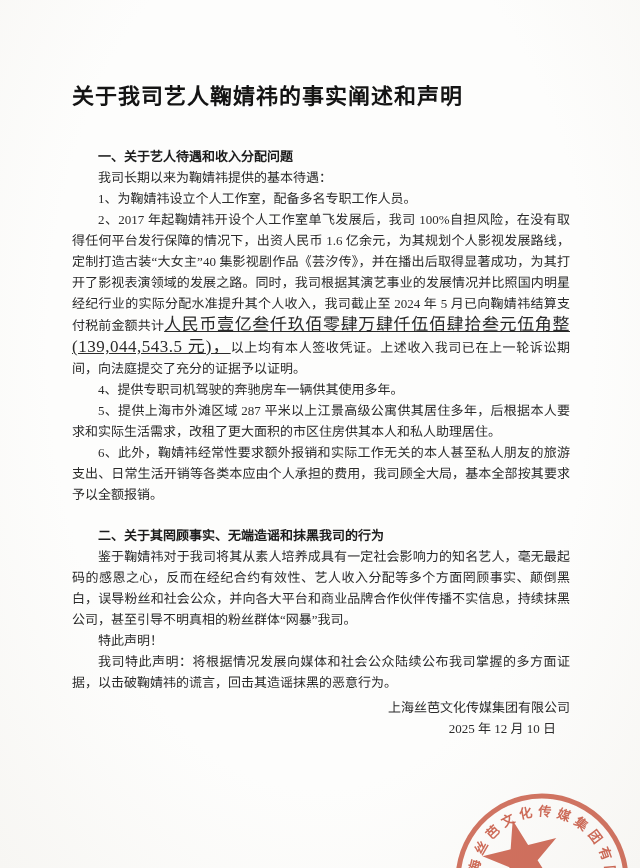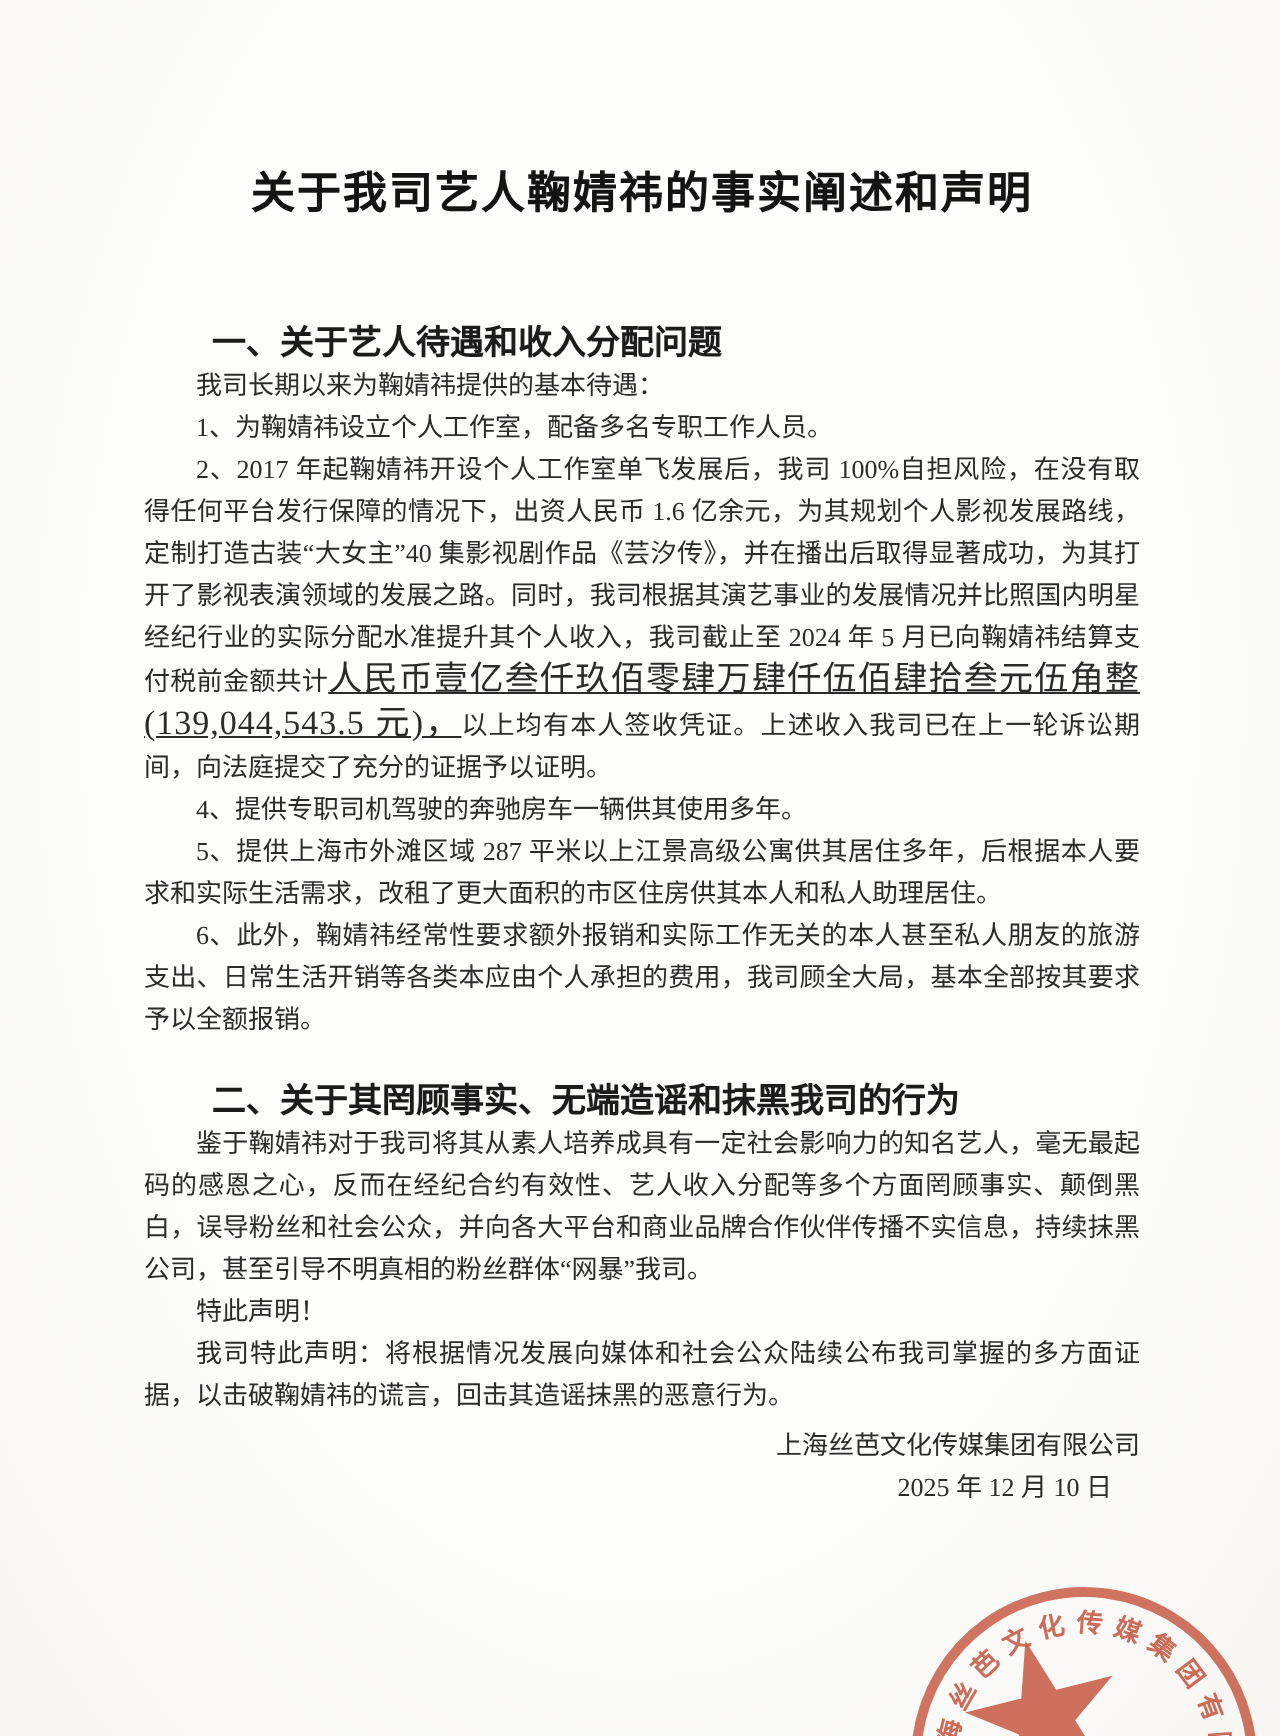--- a/index.html
+++ b/index.html
@@ -17,36 +17,36 @@
     overflow: hidden;
     font-family: "Liberation Serif", "DejaVu Serif", serif;
     color: #2b2b2b;
     box-sizing: border-box;
     padding: 78px 70px 0 72px;
   }
   .title {
     font-size: 22px;
     font-weight: bold;
     color: #141414;
-    text-align: center;
-    margin: 0 0 51px 0;
+    text-align: left;
+    margin: 0 0 36px 0;
     letter-spacing: 1px;
     font-family: "Liberation Sans", "DejaVu Sans", sans-serif;
   }
   .para {
     margin: 0;
     font-size: 13px;
     line-height: 21px;
     text-align: justify;
     text-justify: inter-ideograph;
   }
   .indent { text-indent: 2em; }
   .heading {
     margin: 14px 0 0 0;
-    font-size: 17px;
+    font-size: 13px;
     line-height: 21px;
     font-weight: bold;
     color: #1c1c1c;
     text-indent: 2em;
   }
   .heading-2 { margin-top: 20px; }
   .big-amount {
     font-size: 17px;
     font-weight: 500;
     letter-spacing: 0.5px;

